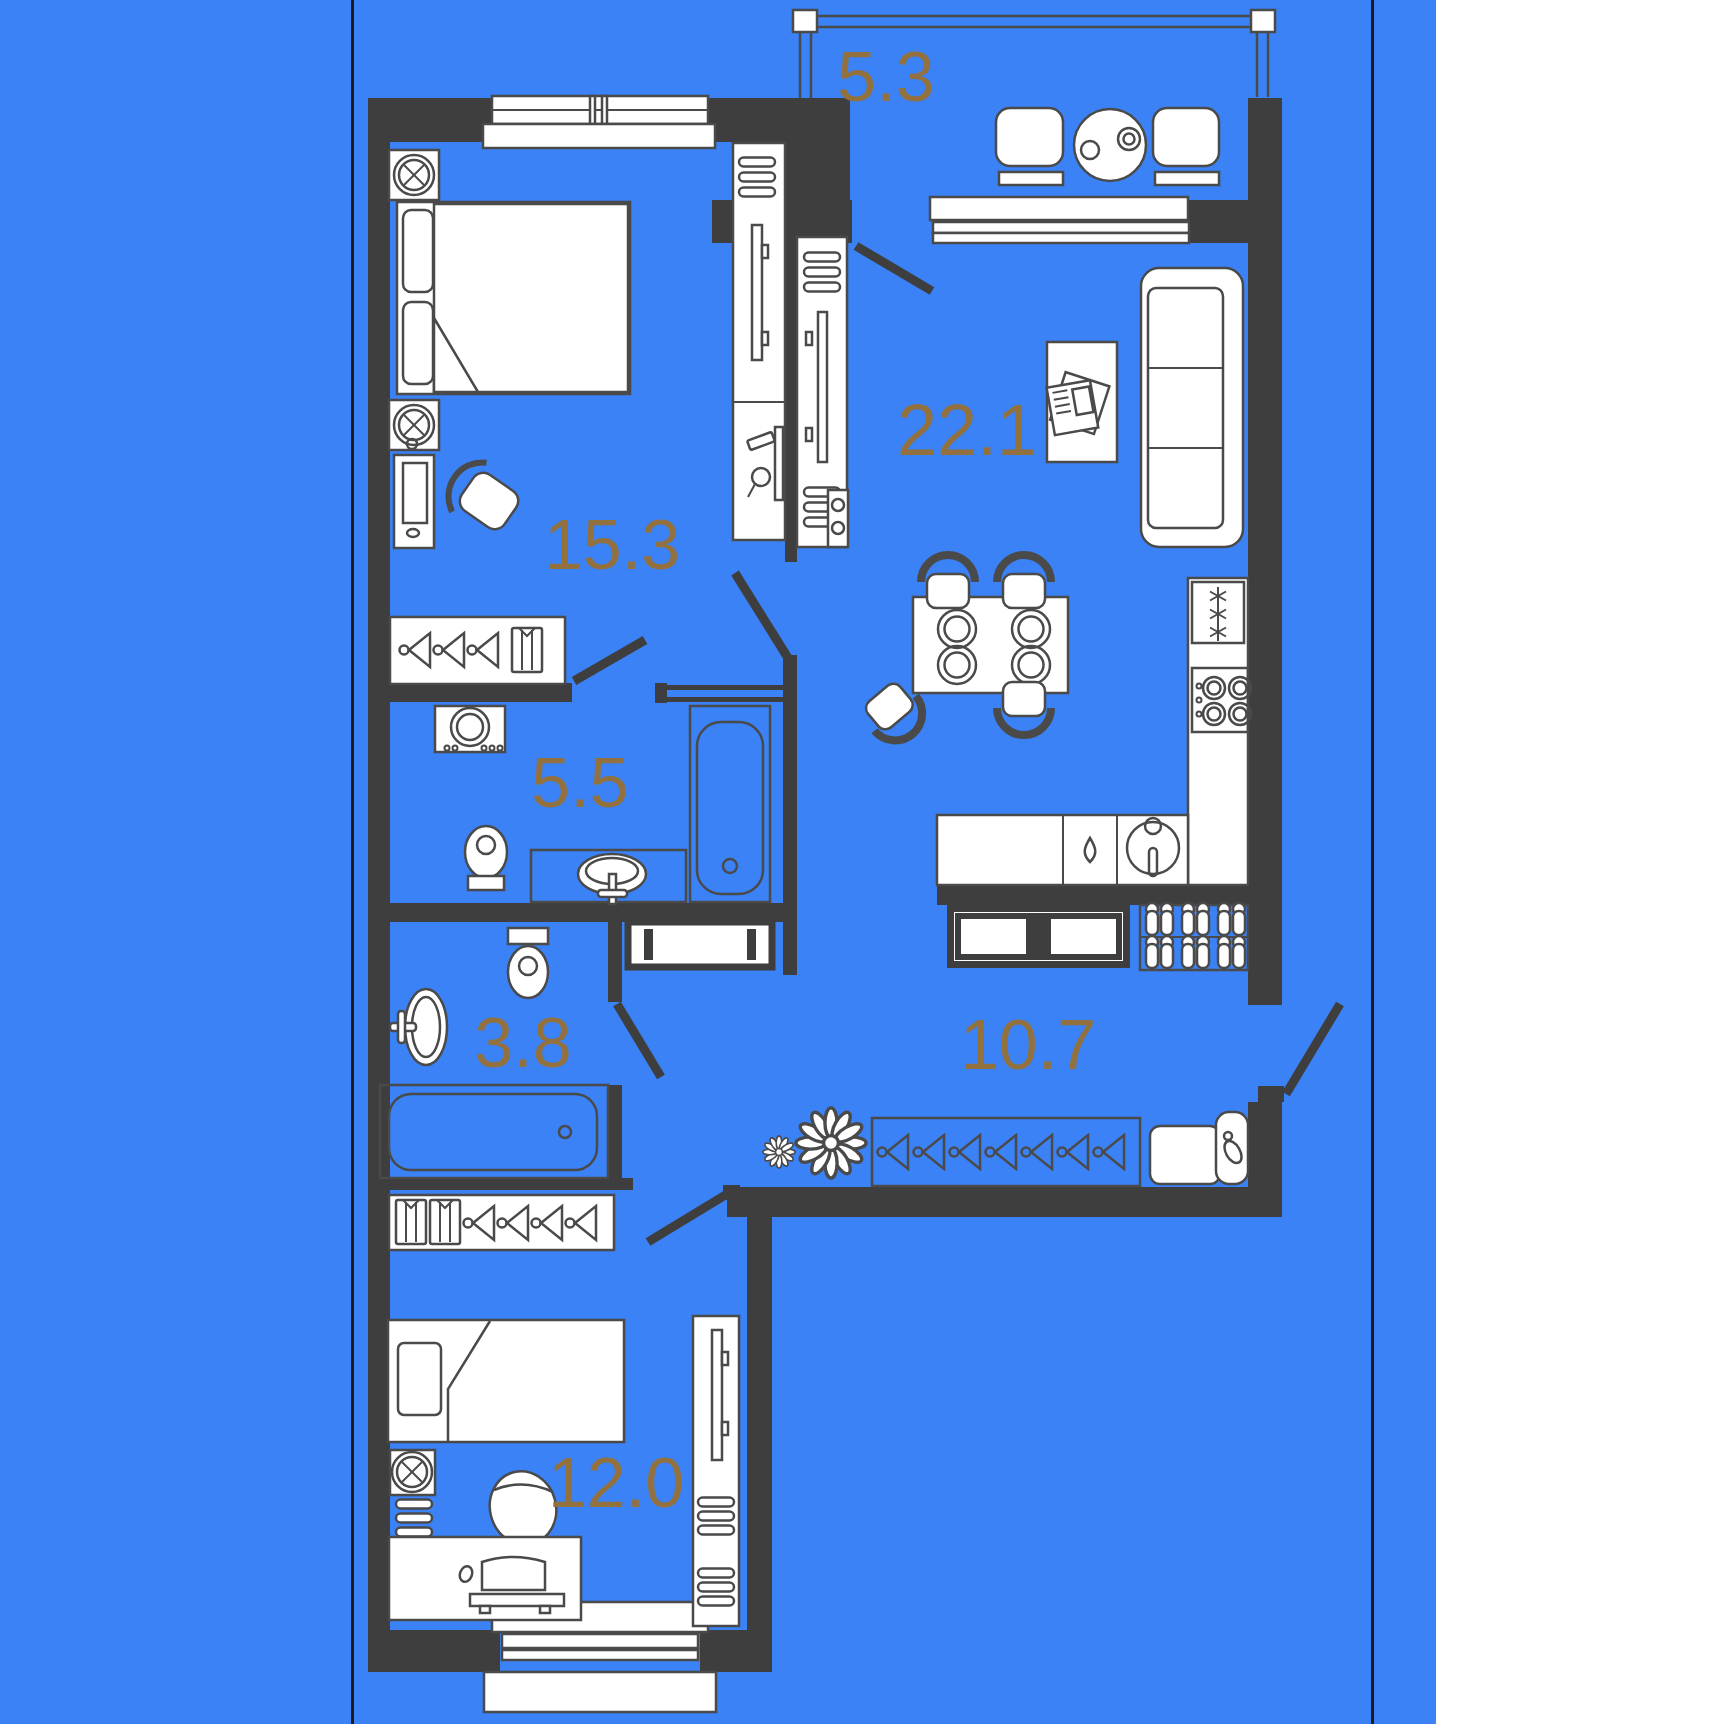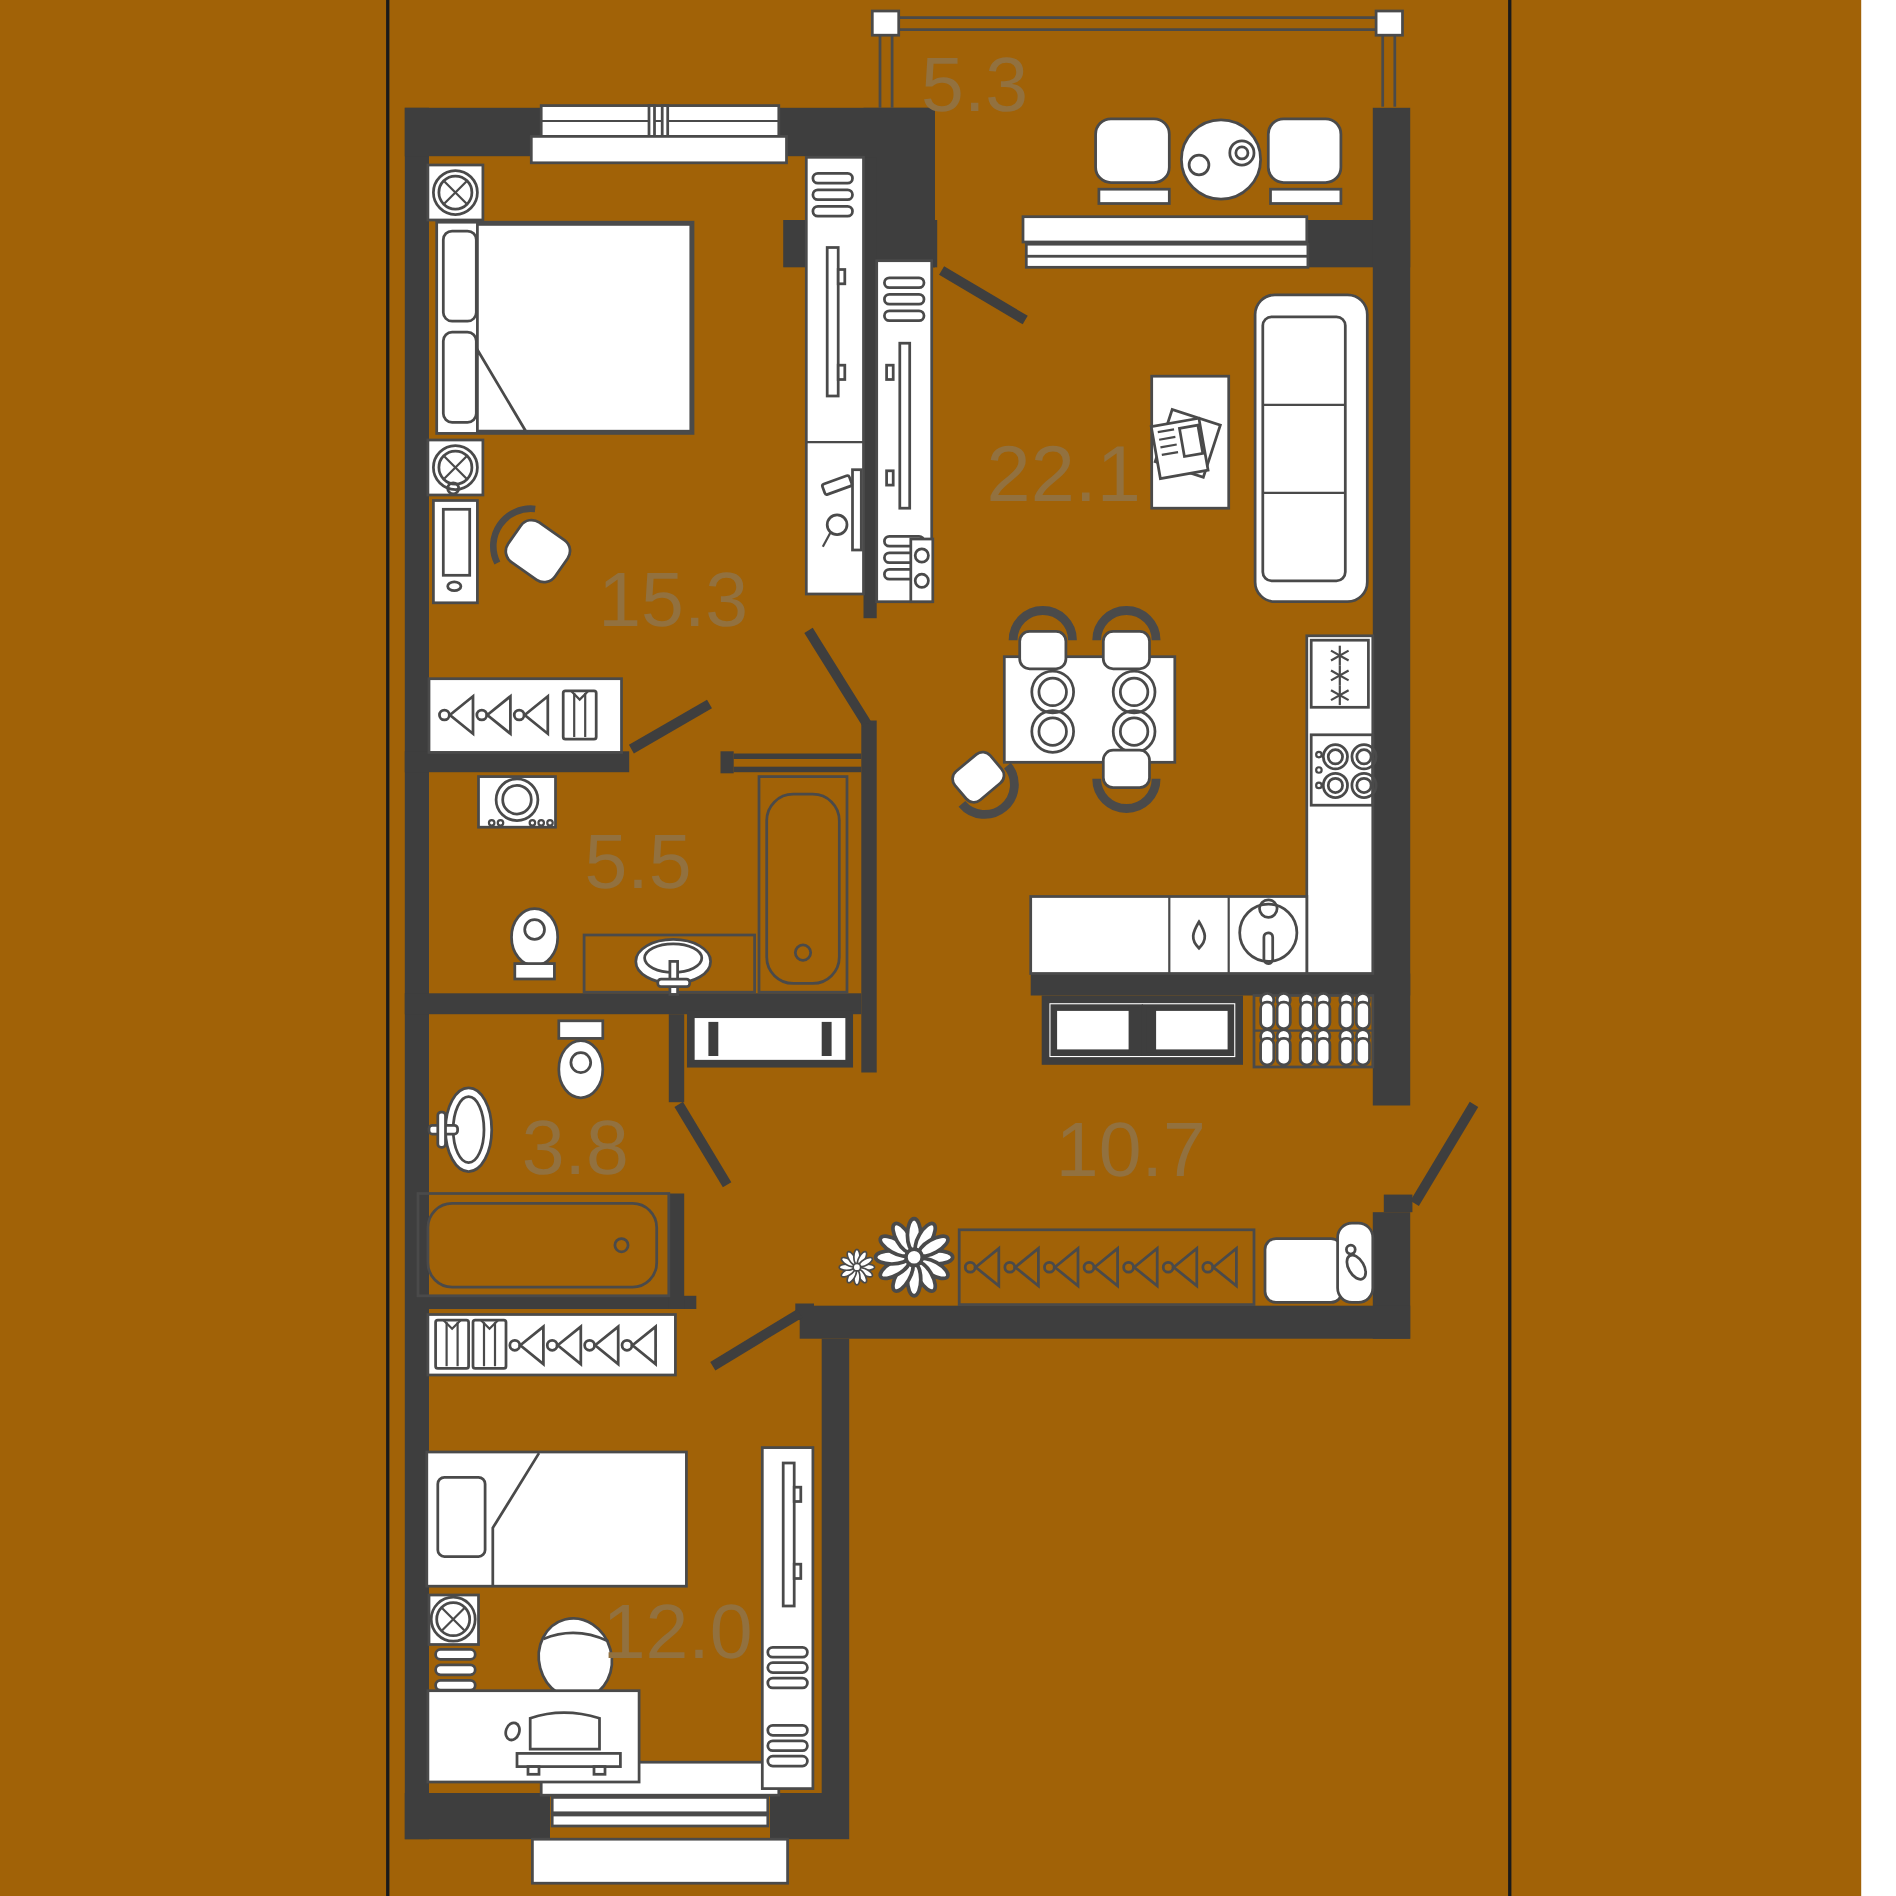--- a/index.html
+++ b/index.html
@@ -1,16 +1,16 @@
 <!DOCTYPE html>
 <html><head>
 <meta charset="utf-8">
 <style>
   html,body{margin:0;padding:0;background:#ffffff;}
-  .stage{position:relative;width:1692px;height:1724px;background:#a16207;overflow:hidden;
+  .stage{position:relative;width:1436px;height:1724px;background:#3b82f6;overflow:hidden;
          font-family:"Liberation Sans", sans-serif;}
   svg{display:block;width:1724px;height:1724px;}
   .lbl{fill:#92713f;font-family:"Liberation Sans", sans-serif;font-weight:400;
        text-anchor:middle;}
   .fur{stroke:#4a4a4a;stroke-width:2.5;fill:#ffffff;}
   .furn{stroke:#4a4a4a;stroke-width:2.5;fill:none;}
   .wall{fill:#3e3e3e;stroke:none;}
   .leaf{stroke:#3e3e3e;stroke-width:9;fill:none;}
   .thin{stroke:#4a4a4a;stroke-width:2;fill:none;}
 </style>

